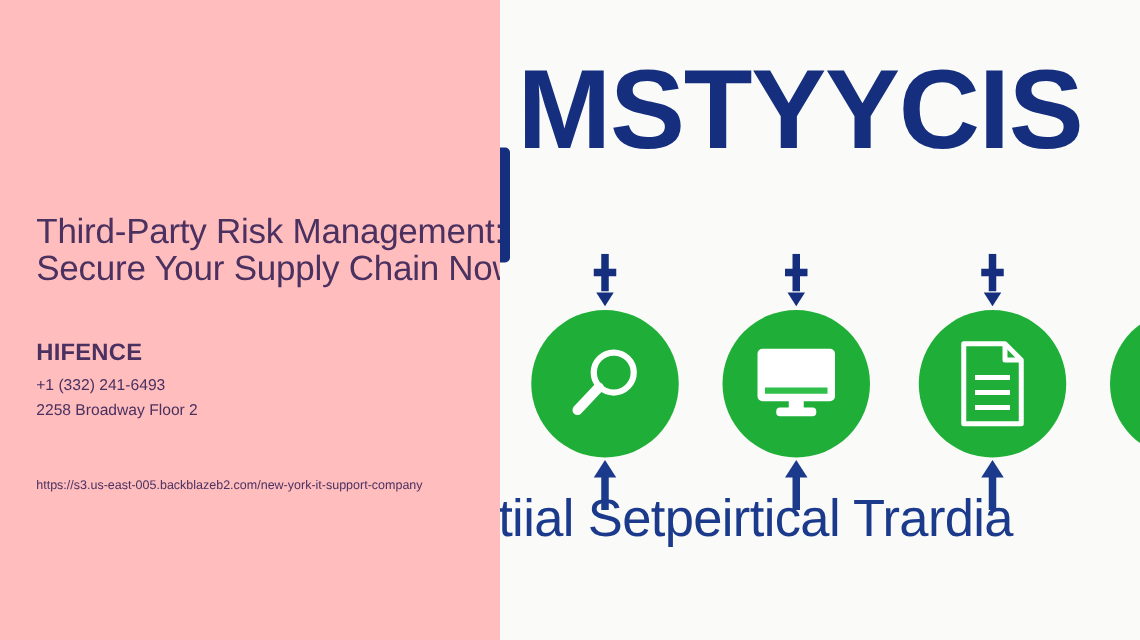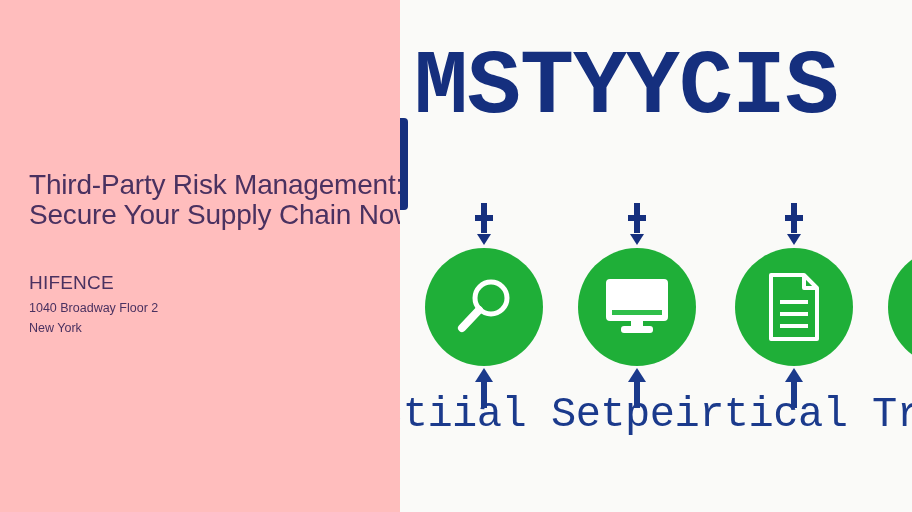--- a/index.html
+++ b/index.html
@@ -42,21 +42,21 @@
     color: #4A3160;
     letter-spacing: -0.2px;
     white-space: pre-wrap;
   }
   .brand-name {
     position: absolute;
     left: 29px;
     top: 272px;
     font-size: 19px;
     line-height: 22px;
-    font-weight: 400;
+    font-weight: 700;
     color: #4A3160;
     letter-spacing: 0.2px;
   }
   .contact-block {
     position: absolute;
     left: 29px;
     top: 298px;
     width: 360px;
     color: #4A3160;
   }
@@ -81,21 +81,20 @@
 
   
   .right-panel {
     position: absolute;
     left: 400px;
     top: 0;
     width: 512px;
     height: 512px;
     background: #FAFAF8;
     overflow: hidden;
-    font-family: Liberation Mono, monospace;
   }
   .big-heading {
     position: absolute;
     left: 14px;
     top: 36px;
     font-size: 90px;
     line-height: 104px;
     font-weight: 700;
     color: #152F7E;
     letter-spacing: -1px;
@@ -173,25 +172,26 @@
 
 <div class="stage">
 
   <div class="left-panel">
 
     <div class="article-title">Third-Party Risk Management: Secure Your Supply Chain Now!</div>
 
     <div class="brand-name">HIFENCE</div>
 
     <div class="contact-block">
-      <div class="contact-line">1040 Broadway Floor 2</div>
-      <div class="contact-line">New York</div>
+      <div class="contact-line">+1 (332) 241-6493</div>
+      <div class="contact-line">2258 Broadway Floor 2</div>
     </div>
 
     <div class="url-block">
+      <div class="url-line">https://s3.us-east-005.backblazeb2.com/new-york-it-support-company</div>
     </div>
 
   </div>
 
   <div class="right-panel">
 
     <div class="partial-glyph"></div>
 
     <div class="big-heading">MSTYYCIS</div>
 

